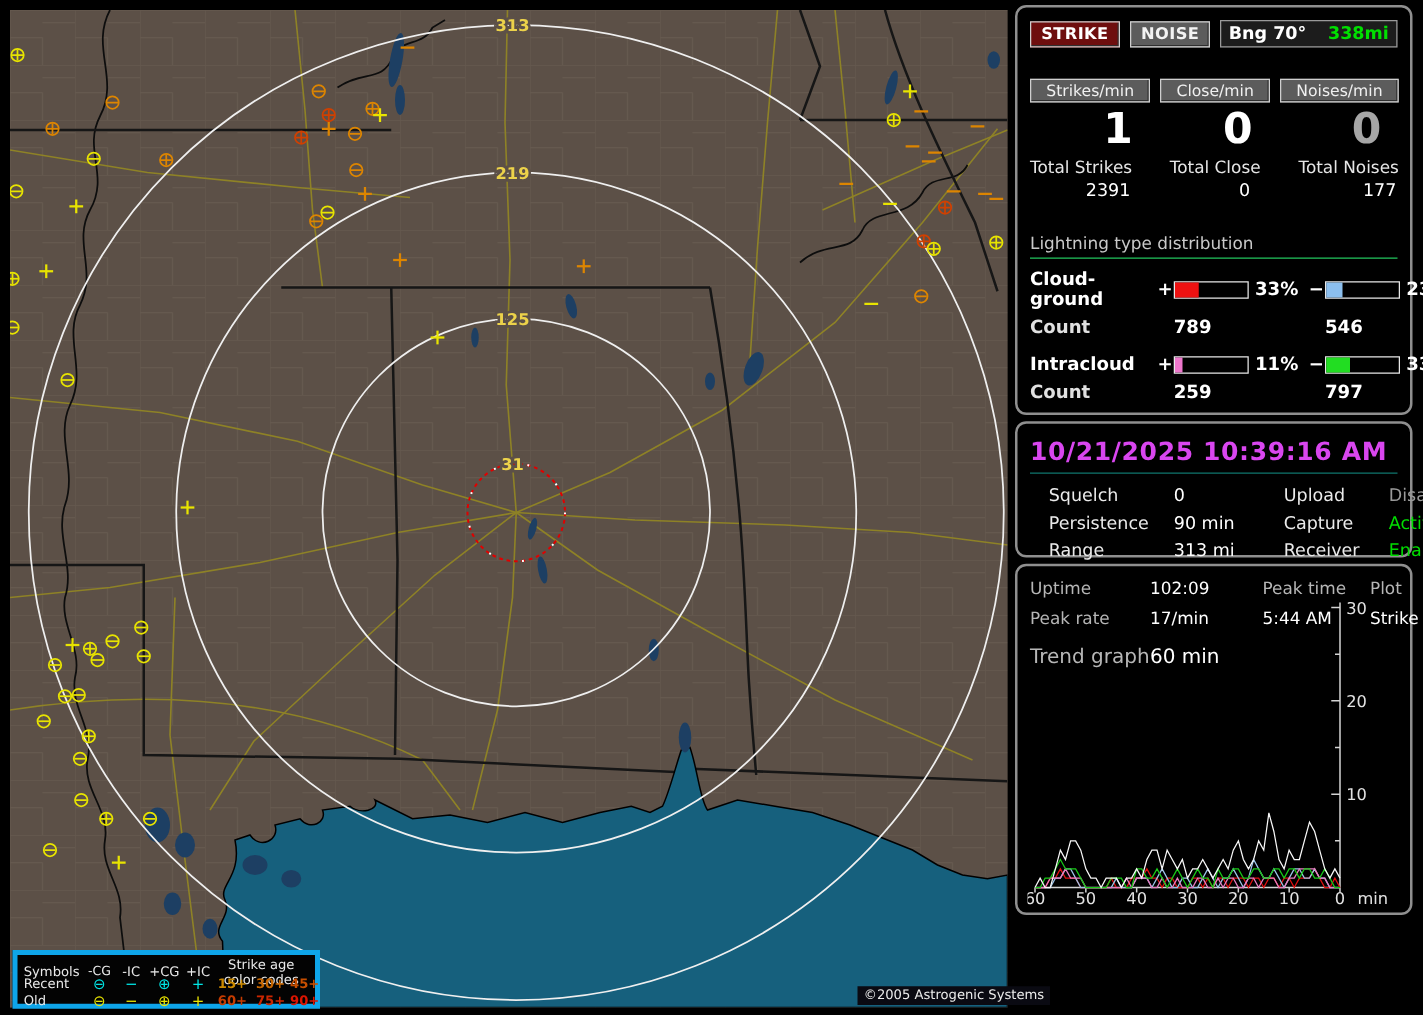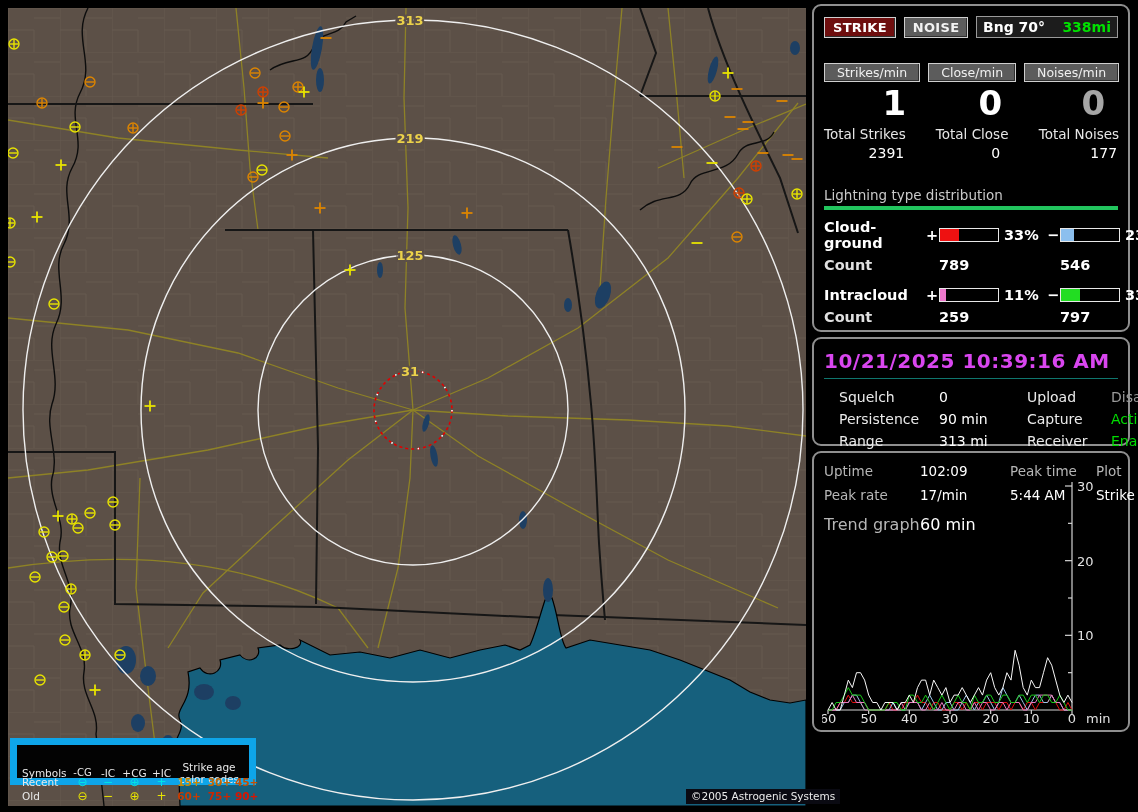--- a/index.html
+++ b/index.html
@@ -18,40 +18,40 @@
   .btn-strike{background:#6e0e0e;color:#fff;margin-right:8px;}
   .bng{margin-left:auto;background:#1c1c1c;border:1px solid #9a9a9a;display:flex;width:128px;
     justify-content:space-between;align-items:center;padding:2px 6px;font-size:14px;font-weight:bold;}
   .bng .b1{color:#fff;} .bng .b2{color:#00e000;}
   .cols3{display:grid;grid-template-columns:1fr 1fr 1fr;column-gap:8px;margin-top:25px;}
   .colhdr{background:#5c5c5c;border:1px solid #cfcfcf;box-shadow:inset -1px -1px 0 #2e2e2e;
     color:#f0f0f0;font-size:12.5px;text-align:center;padding:1px 12px;}
   .bignum{font-size:34px;font-weight:bold;color:#fff;text-align:right;padding-right:14px;line-height:42px;}
   .totlbl{font-size:13.5px;color:#e6e6e6;margin-top:2px;}
   .totval{font-size:14px;color:#fff;text-align:right;padding-right:16px;margin-top:3px;}
-  .dist-title{color:#c9c9c9;font-size:13.5px;border-bottom:4px solid #22c55e;padding-bottom:3px;margin-top:26px;margin-bottom:9px;}
+  .dist-title{color:#c9c9c9;font-size:13.5px;border-bottom:1px solid #22c55e;padding-bottom:3px;margin-top:26px;margin-bottom:9px;}
   .dist-row{display:grid;grid-template-columns:102px 13px 60px 48px 13px 60px 1fr;align-items:center;font-weight:bold;color:#fff;font-size:14.5px;margin-bottom:2px;}
   .dist-count{display:grid;grid-template-columns:102px 13px 108px 13px 1fr;align-items:center;font-weight:bold;font-size:14.5px;margin:6px 0 14px 0;}
   .bar{height:12px;border:1px solid #e8e8e8;background:#000;}
   .bar>div{height:100%;}
   .pct{padding-left:5px;}
   .cnt{color:#fff;}
   .clabel{color:#e0e0e0;}
   
   .datetime{color:#d946ef;font-size:20px;font-weight:bold;border-bottom:1px solid #0f766e;padding-bottom:5px;letter-spacing:.5px;}
   .stat-grid{display:grid;grid-template-columns:100px 88px 84px 1fr;row-gap:6px;font-size:14px;margin-top:10px;color:#eaeaea;margin-left:15px;}
   .stat-grid .v{color:#fff;}
   
   .tr-grid{display:grid;grid-template-columns:96px 90px 86px 1fr;row-gap:8px;font-size:13.5px;}
   .tr-grid .l{color:#b6b6b6;} .tr-grid .v{color:#fff;}
   .trendlbl{display:flex;font-size:16px;margin-top:12px;}
   .trendlbl .l{color:#b6b6b6;width:96px;} .trendlbl .v{color:#fff;}
   #trend-chart{position:absolute;left:8px;bottom:4px;}
   
-  #legend{left:10px;top:738px;width:246px;height:47px;background:#030303;border:7px solid #0ea5e9;box-sizing:border-box;padding:16px 5px;font-size:10.5px;color:#e8e8e8;}
+  #legend{left:10px;top:760px;width:246px;height:47px;background:#030303;border:4px solid #0ea5e9;box-sizing:border-box;padding:2px 5px;font-size:10.5px;color:#e8e8e8;}
   .lg-row{display:grid;grid-template-columns:47px 27px 24px 29px 25px 30px 31px 1fr;align-items:center;height:14px;}
   .lg-sym{font-size:12px;text-align:center;line-height:12px;}
   .lg-age{font-weight:bold;text-align:center;}
   
   #copyright{left:686px;top:789px;background:#0a0a12;color:#ececec;font-size:10.5px;padding:1px 5px 2px 5px;}
 </style>
 </head>
 <body>
 
 <div id="map-wrap" class="abs">

